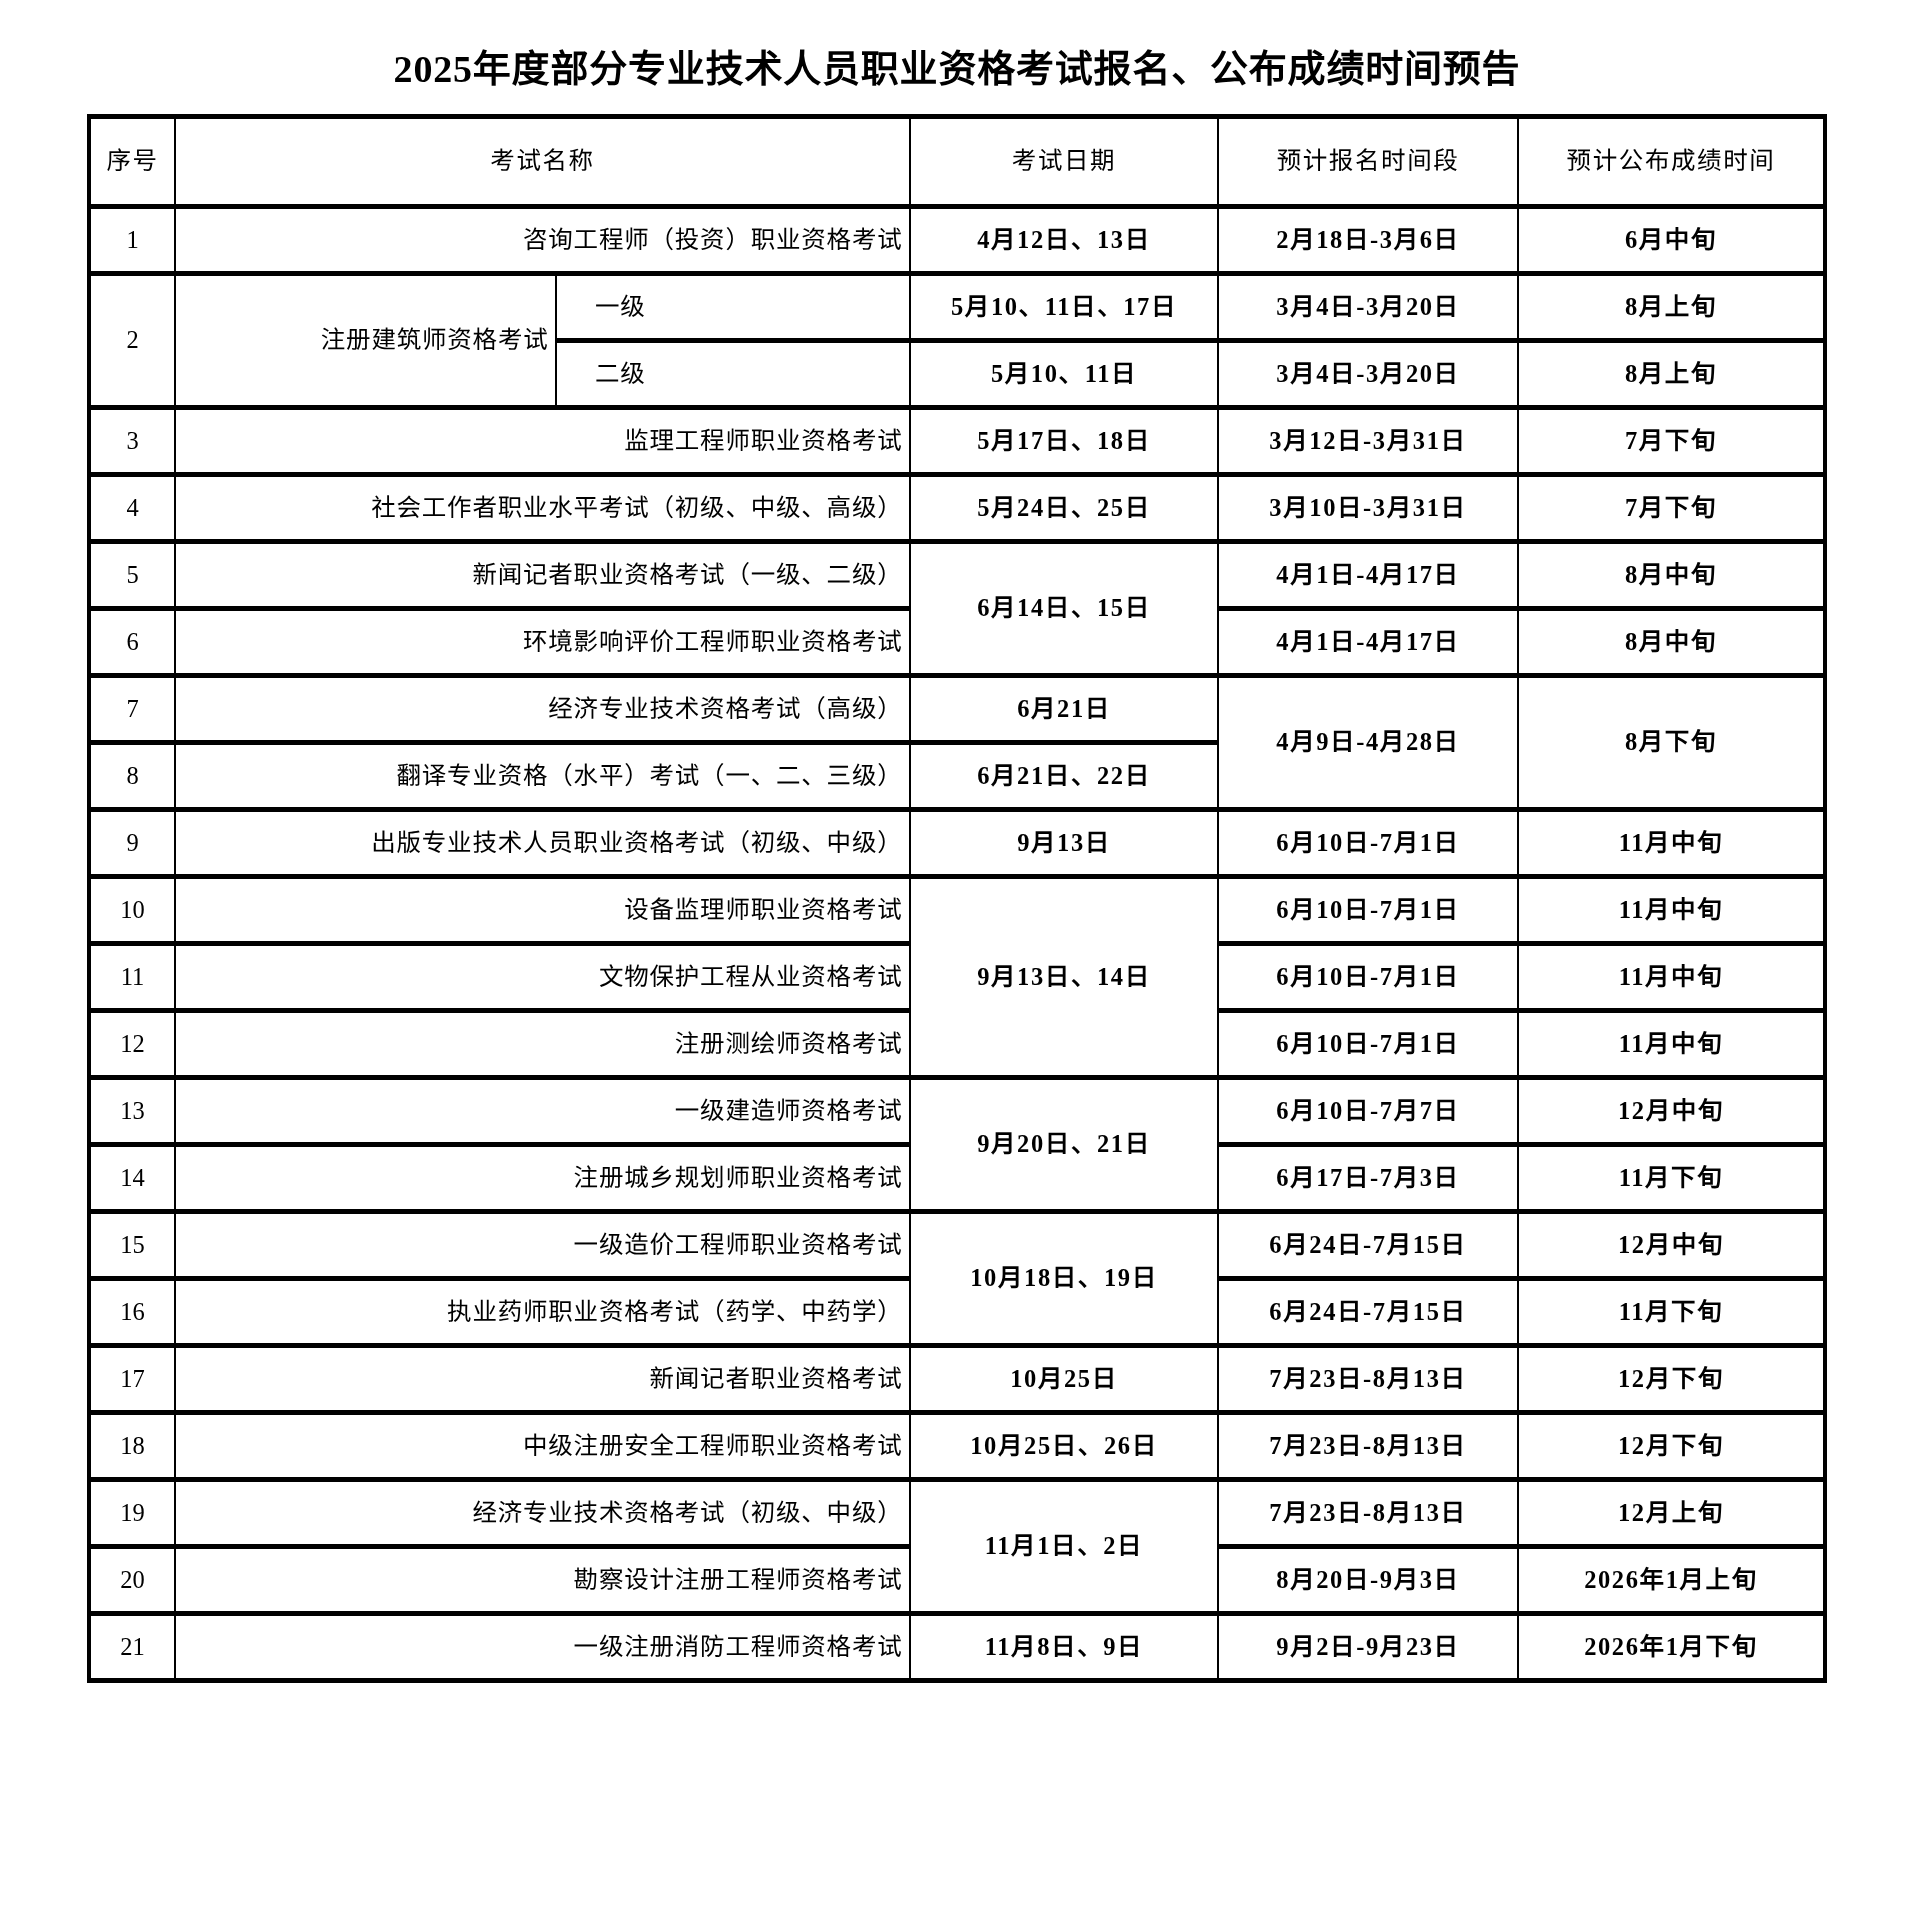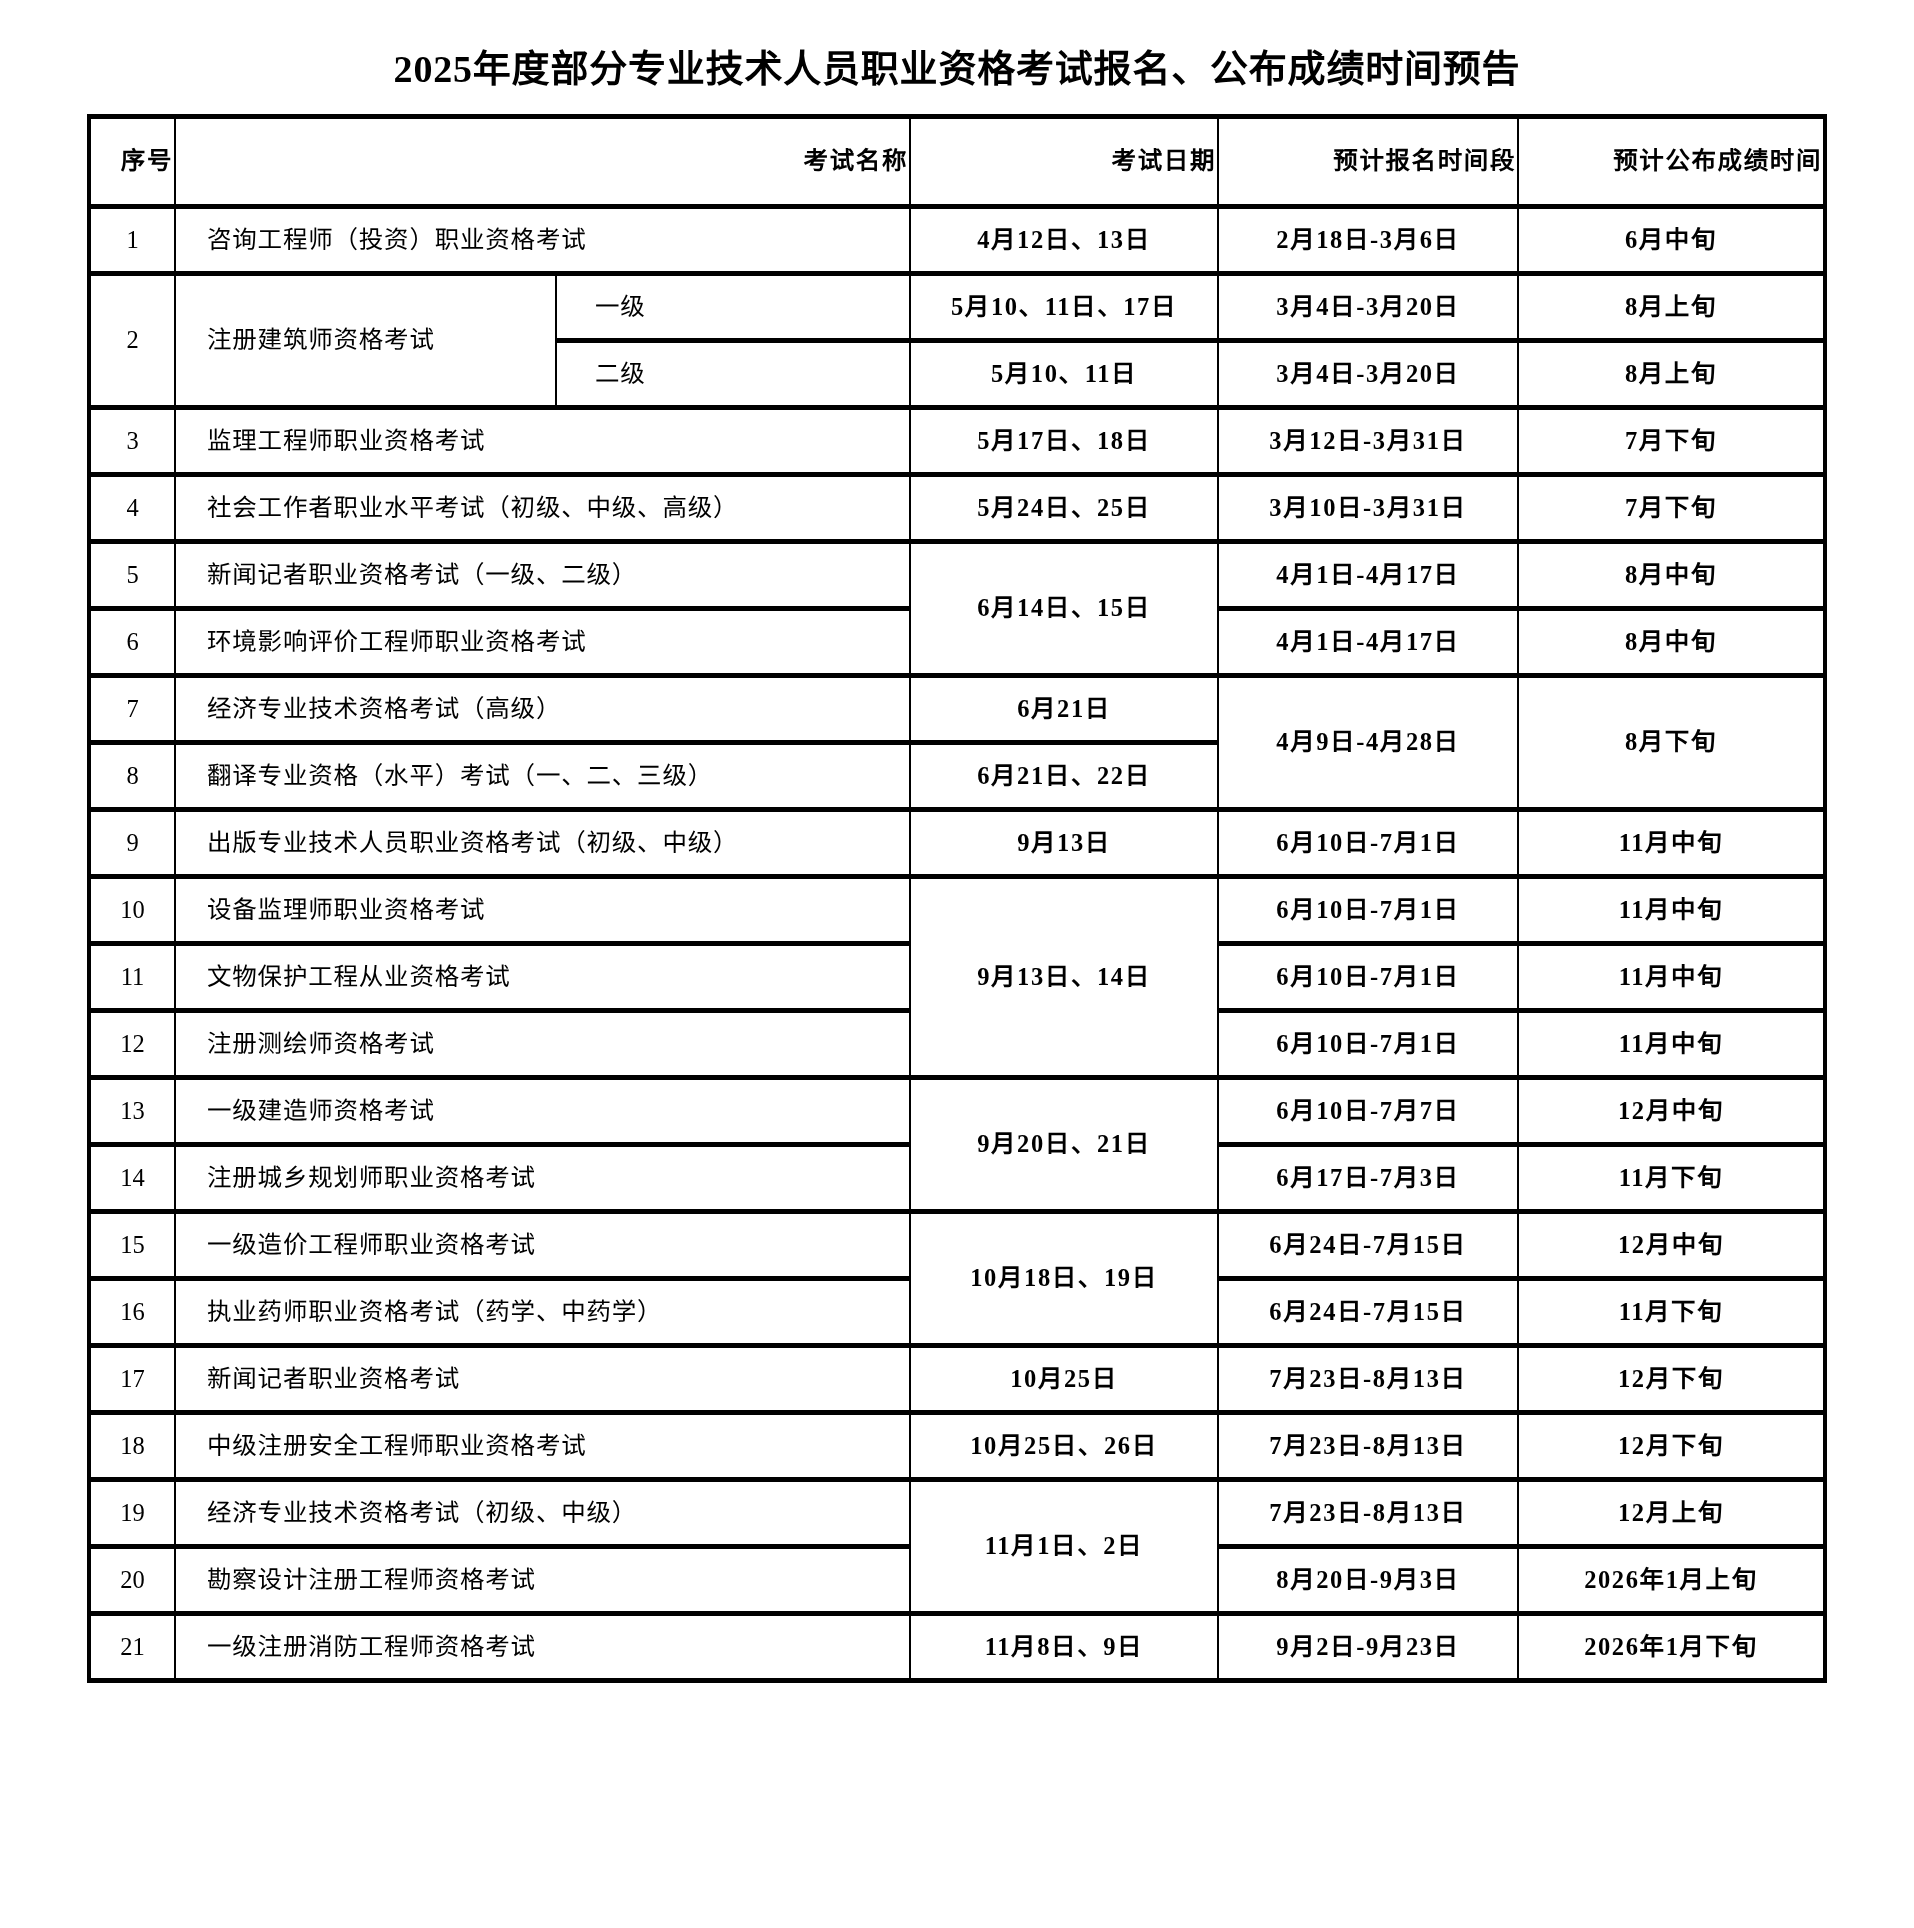--- a/index.html
+++ b/index.html
@@ -35,23 +35,23 @@
     border-top-width:5.7px;
     border-bottom-width:5.7px;
     font-size:24.5px;
     line-height:1.25;
     overflow:hidden;
     vertical-align:middle;
     background:#fff;
   }
   .exam thead tr{height:90px;}
   .exam tbody tr{height:67px;}
-  .exam th{font-weight:bold;text-align:right;letter-spacing:1.6px;}
+  .exam th{font-weight:normal;text-align:center;letter-spacing:1.6px;}
   .c-idx{text-align:center;letter-spacing:0;}
-  .c-name{text-align:left;padding:0 6.5px 0 31px;letter-spacing:0.8px;}
+  .c-name{text-align:right;padding:0 6.5px 0 31px;letter-spacing:0.8px;}
   .c-level{text-align:left;padding:0 6.5px 0 38px;letter-spacing:0.8px;}
   .c-date,.c-reg,.c-res{text-align:center;letter-spacing:1.6px;font-weight:bold;}
 </style>
 </head>
 <body>
 
 <main class="page">
 
   <h1 class="title">2025年度部分专业技术人员职业资格考试报名、公布成绩时间预告</h1>
 

